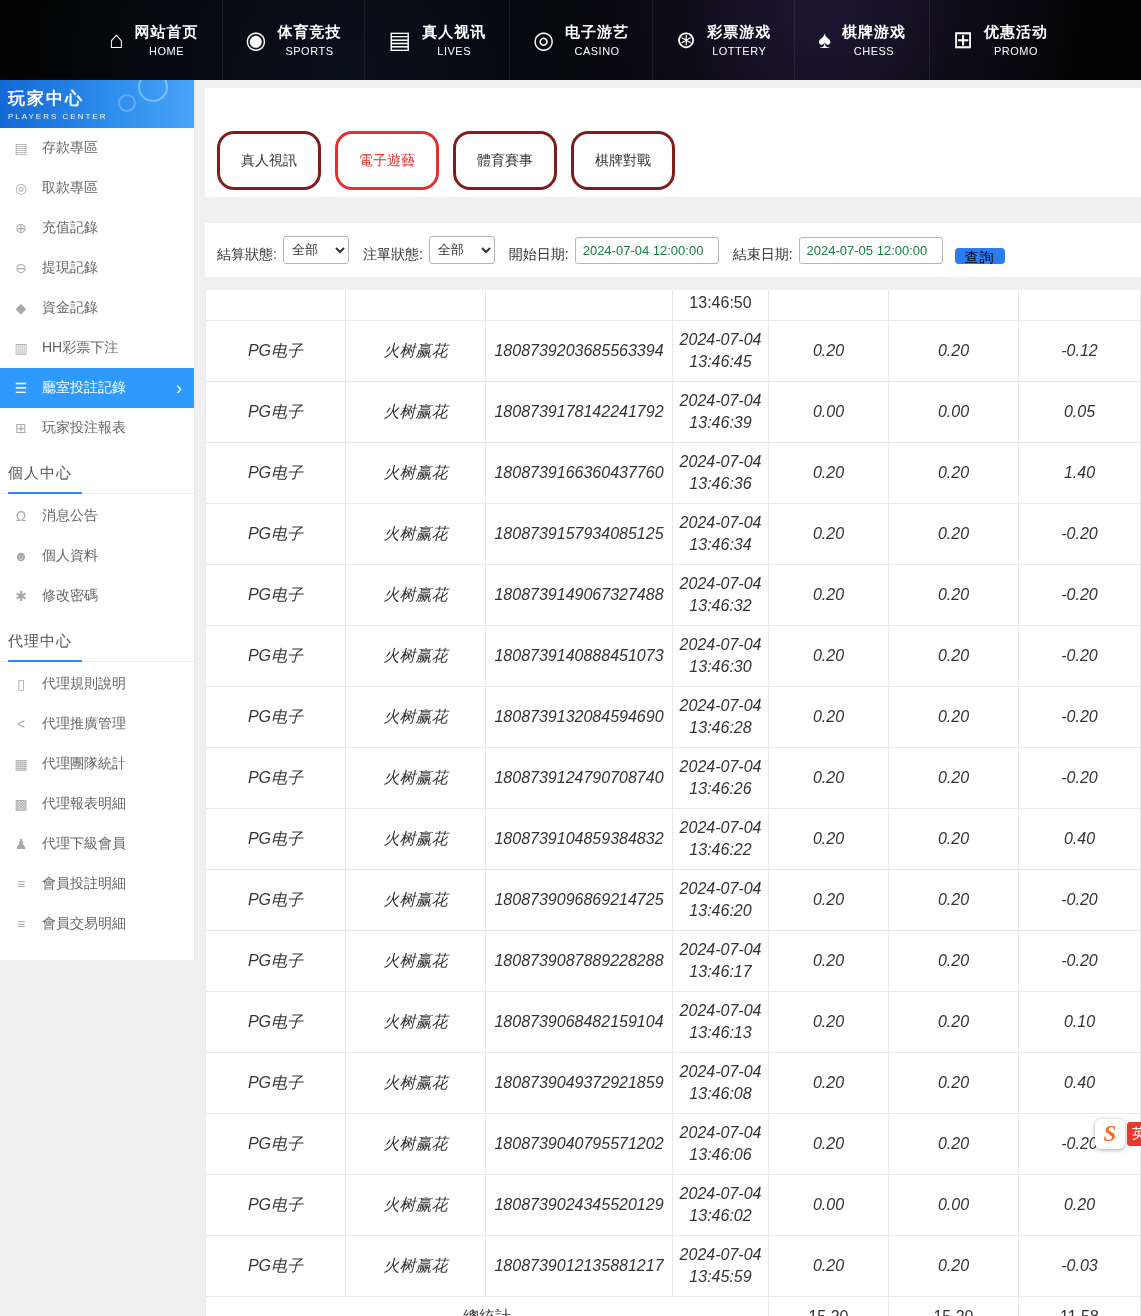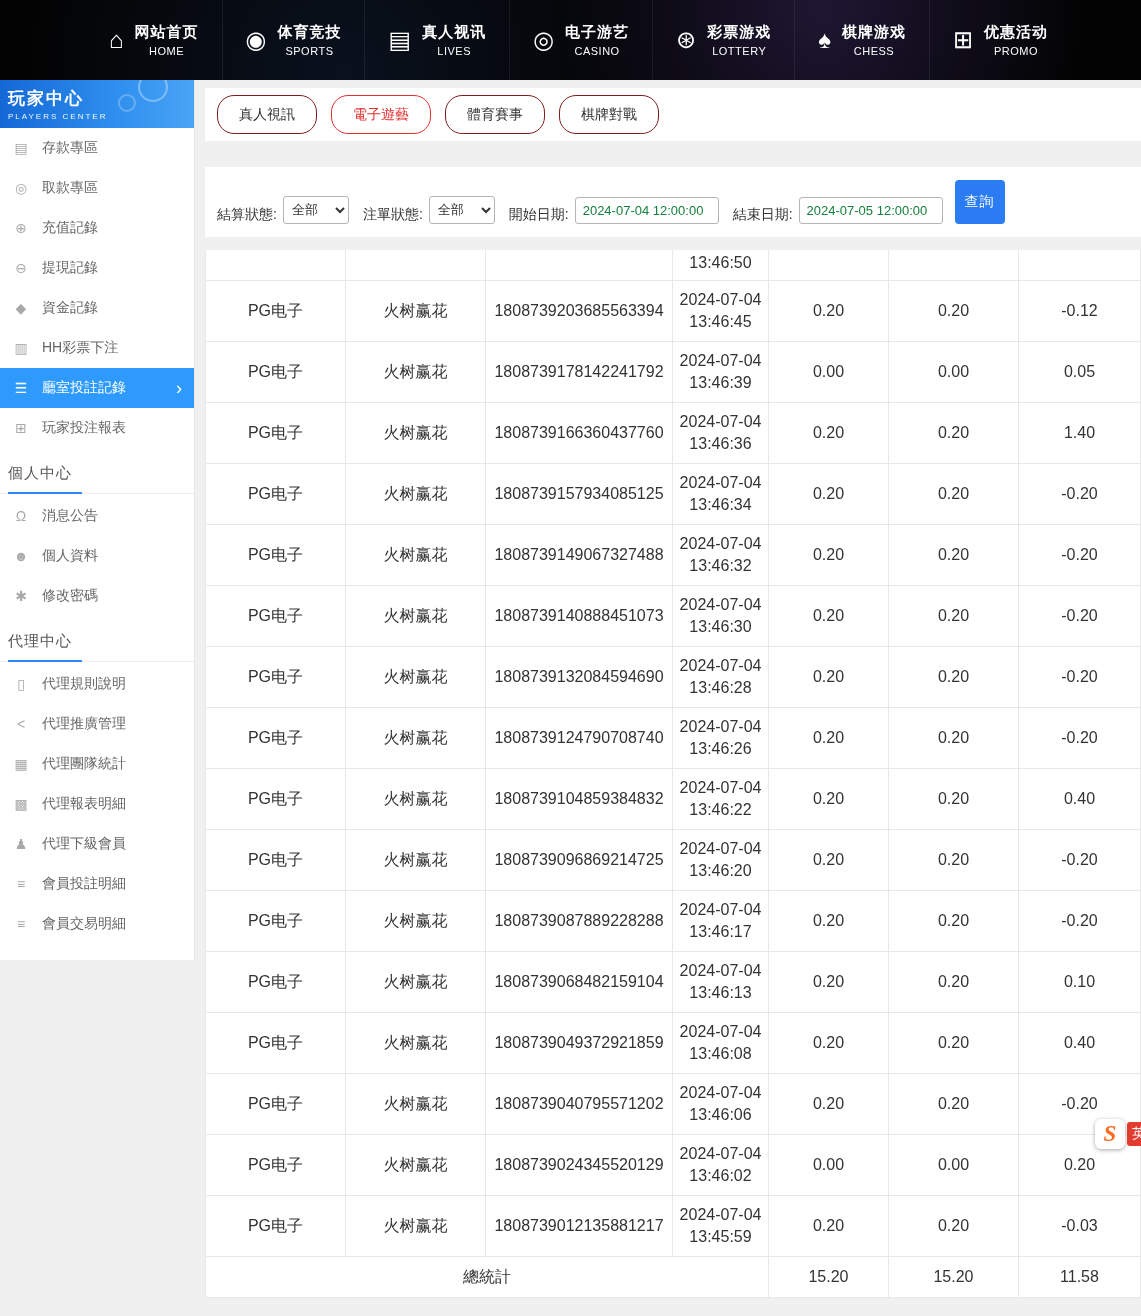--- a/index.html
+++ b/index.html
@@ -48,51 +48,51 @@
     font-size:14px; color:#666; cursor:pointer;
   }
   .side-icon { width:16px; text-align:center; color:#a9a9a9; font-size:14px; line-height:1; }
   .side-item.active { background:#2e9afe; color:#fff; }
   .side-item.active .side-icon { color:#fff; }
   .chev { margin-left:auto; margin-right:12px; font-size:18px; color:#fff; line-height:1; }
   
   .main { flex:1; min-width:0; padding:8px 0 0 10px; }
   .tabs-card { background:#fff; padding:7px 12px; display:flex; gap:14px; }
   .pill {
-    border:1px solid #7f1d1d; border-radius:17px; background:#fff; padding:10px 21px;
-    font-size:14px; color:#333; cursor:pointer; line-height:1.2;
+    border:3px solid #7f1d1d; border-radius:17px; background:#fff; padding:18px 21px;
+    font-size:14px; color:#333; cursor:pointer; line-height:1.2;margin-top:36px;
   }
   .pill.active { color:#e23030; border-color:#e23030; }
   .filter-card {
     margin-top:26px; background:#fff; padding:13px 12px; display:flex; align-items:flex-end;
     gap:6px; font-size:14px; color:#333;
   }
   .flabel { margin-left:8px; white-space:nowrap; }
   .flabel:first-child { margin-left:0; }
   select.fsel {
     height:28px; min-width:66px; border:1px solid #b5b5b5; border-radius:3px;
     background:#fff; font-size:13px; color:#333; padding:2px 4px;
     font-family:"Liberation Sans","DejaVu Sans",sans-serif;
   }
   input.fdate {
     height:27px; width:144px; border:1px solid #b5b5b5; border-radius:3px;
     font-size:13px; color:#15803d; padding:2px 7px;
     font-family:"Liberation Sans","DejaVu Sans",sans-serif;
   }
   .search-btn {
-    margin-left:6px; background:#2b7bf3; color:#ffffff; border:none; border-radius:4px;
-    height:44px; width:50px; font-size:14px; cursor:pointer; letter-spacing:1px;
+    margin-left:6px; background:#2b7bf3; color:#000000; border:none; border-radius:4px;
+    height:16px; width:50px; font-size:14px; cursor:pointer; letter-spacing:1px;
   }
   .table-card { margin-top:13px; background:#fff; }
   table.bets { width:100%; border-collapse:collapse; font-size:16px; color:#333; table-layout:fixed; }
   table.bets td {
     border:1px solid #e8e8e8; text-align:center; vertical-align:middle;
     padding:4px 4px; line-height:1.4; overflow:hidden;
   }
-  tr.row { height:61px; }
+  tr.row { height:61px;font-style:italic; }
   tr.partial { height:26px; }
   tr.partial td { border-top:none; padding:2px 4px 6px; vertical-align:bottom; }
   tr.total { height:41px; }
   
   .ime { position:absolute; left:1095px; top:1119px; display:flex; align-items:center; z-index:5; }
   .ime-s {
     width:30px; height:30px; background:#fff; border-radius:6px;
     display:flex; align-items:center; justify-content:center;
     color:#fb6a1e; font-size:23px; font-weight:bold; font-style:italic;
     font-family:"Liberation Serif","DejaVu Serif",serif;

